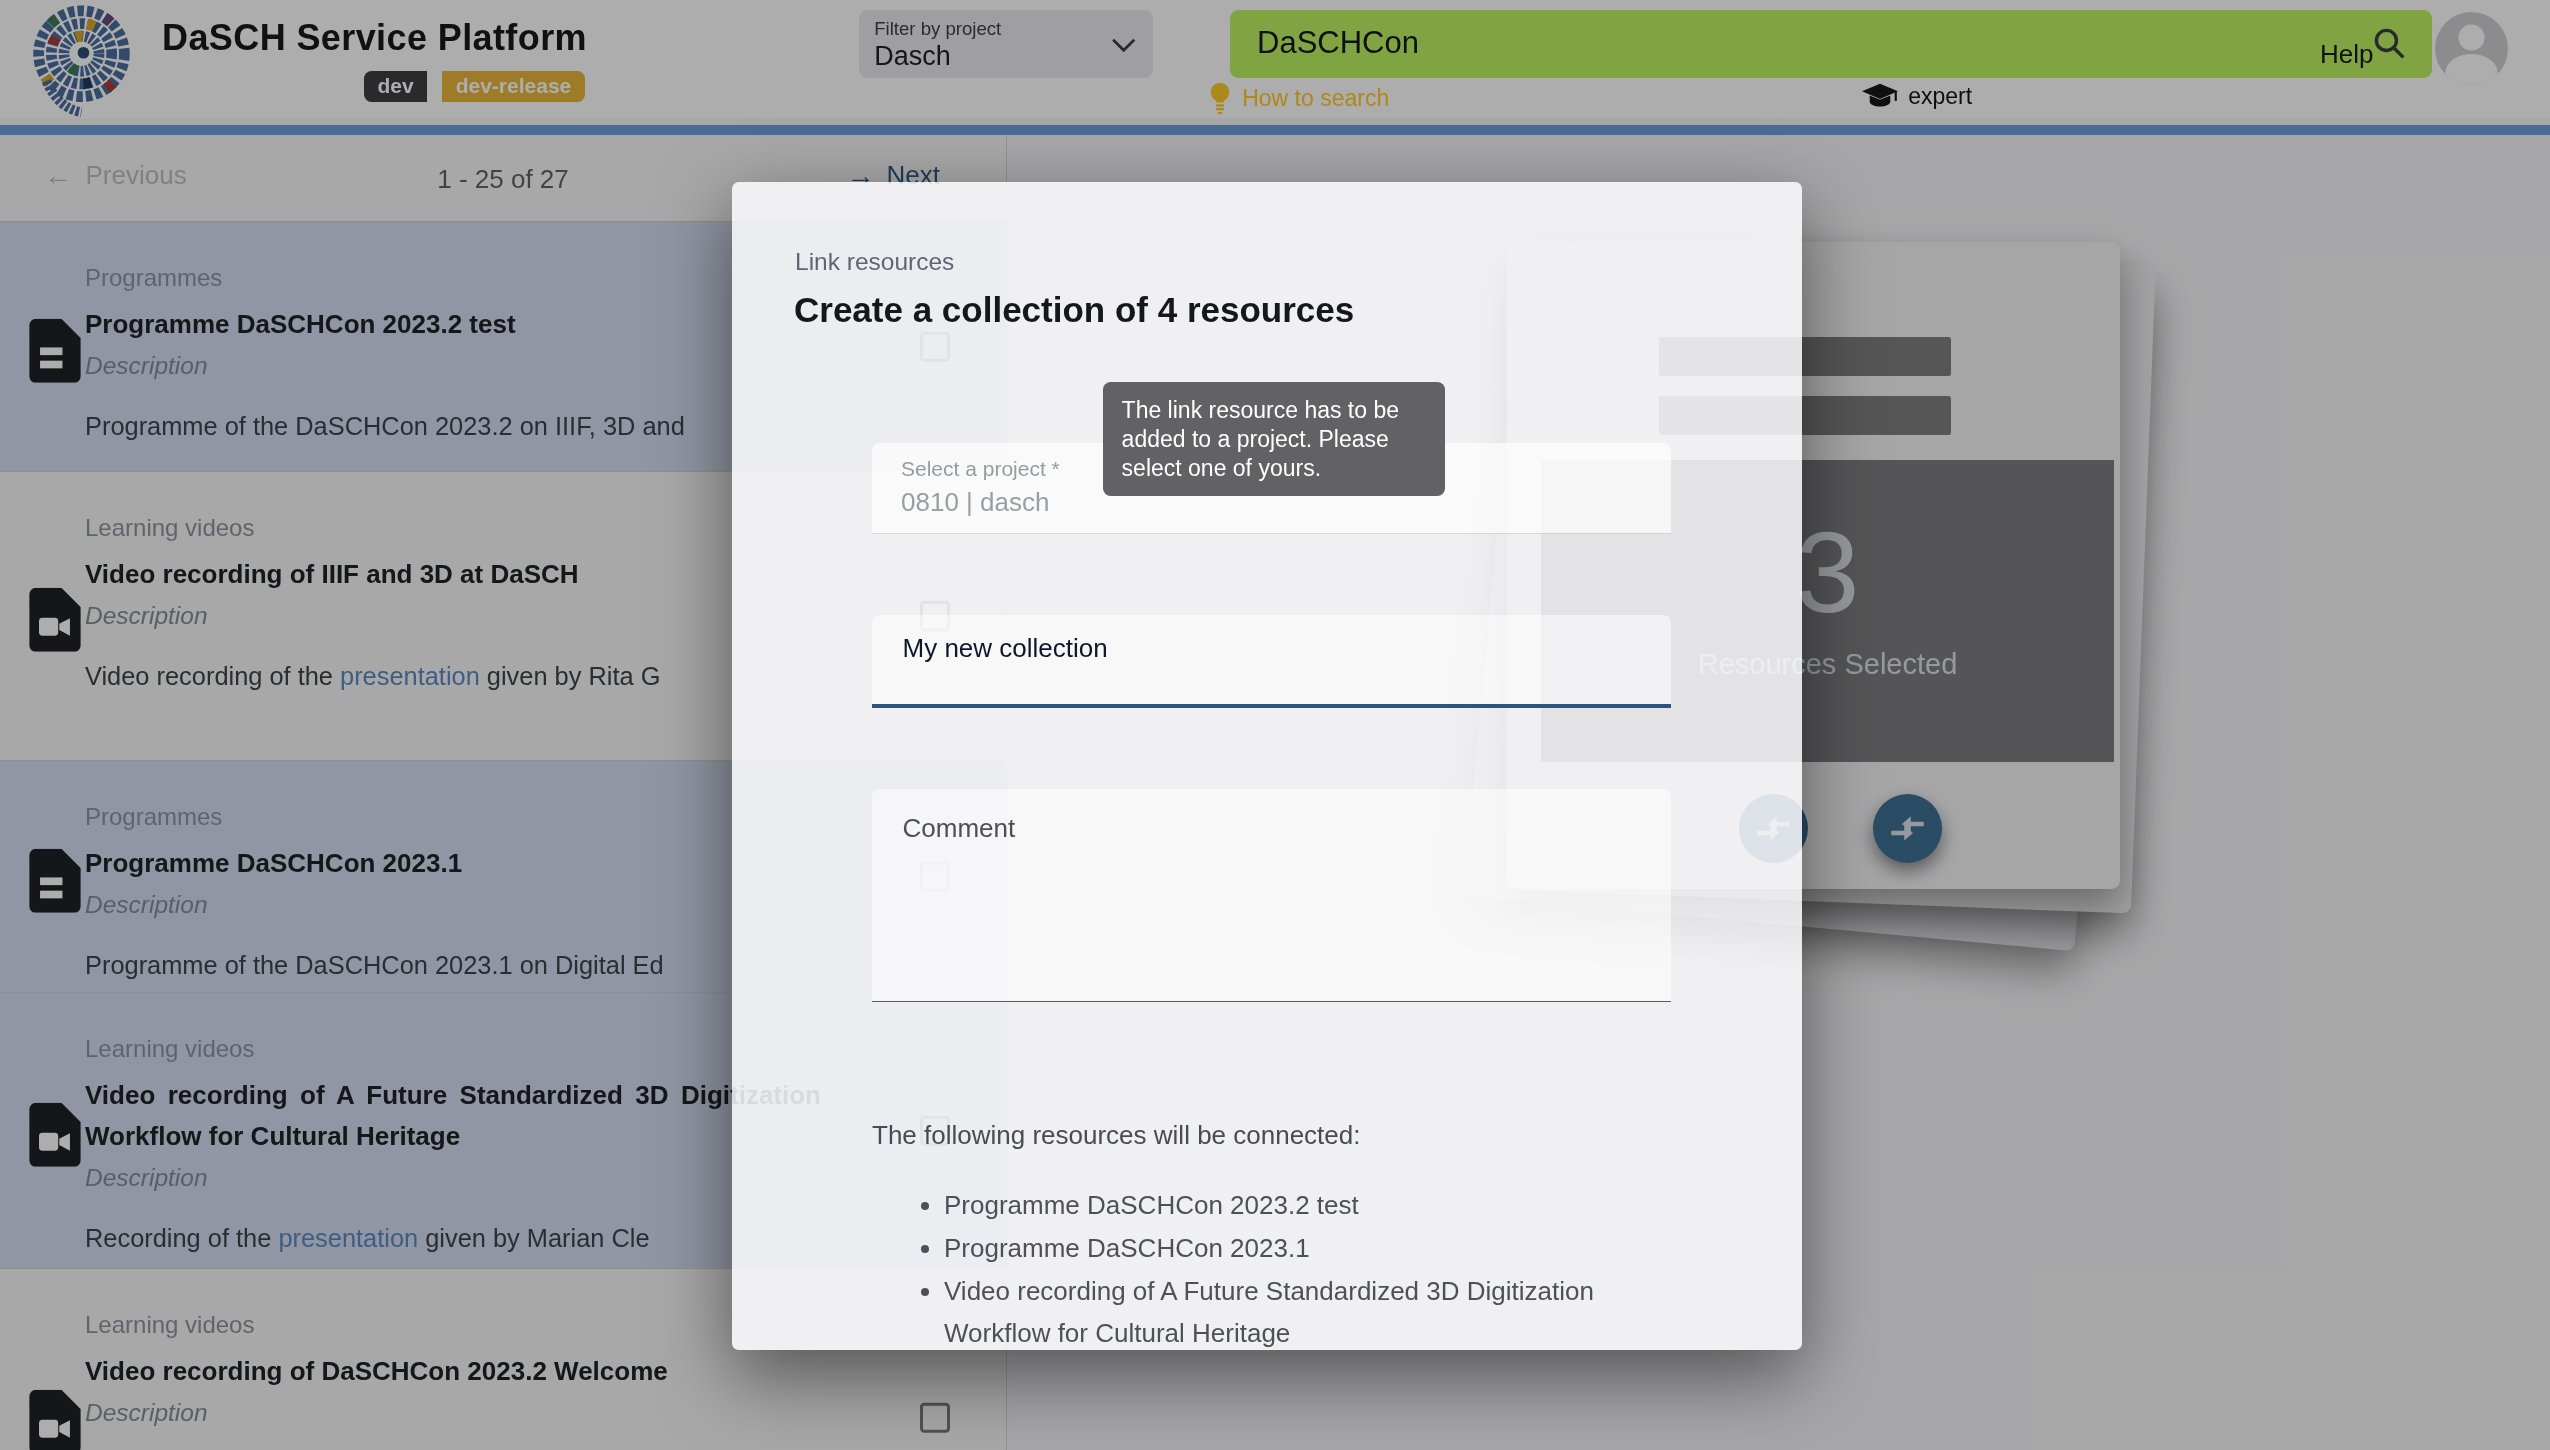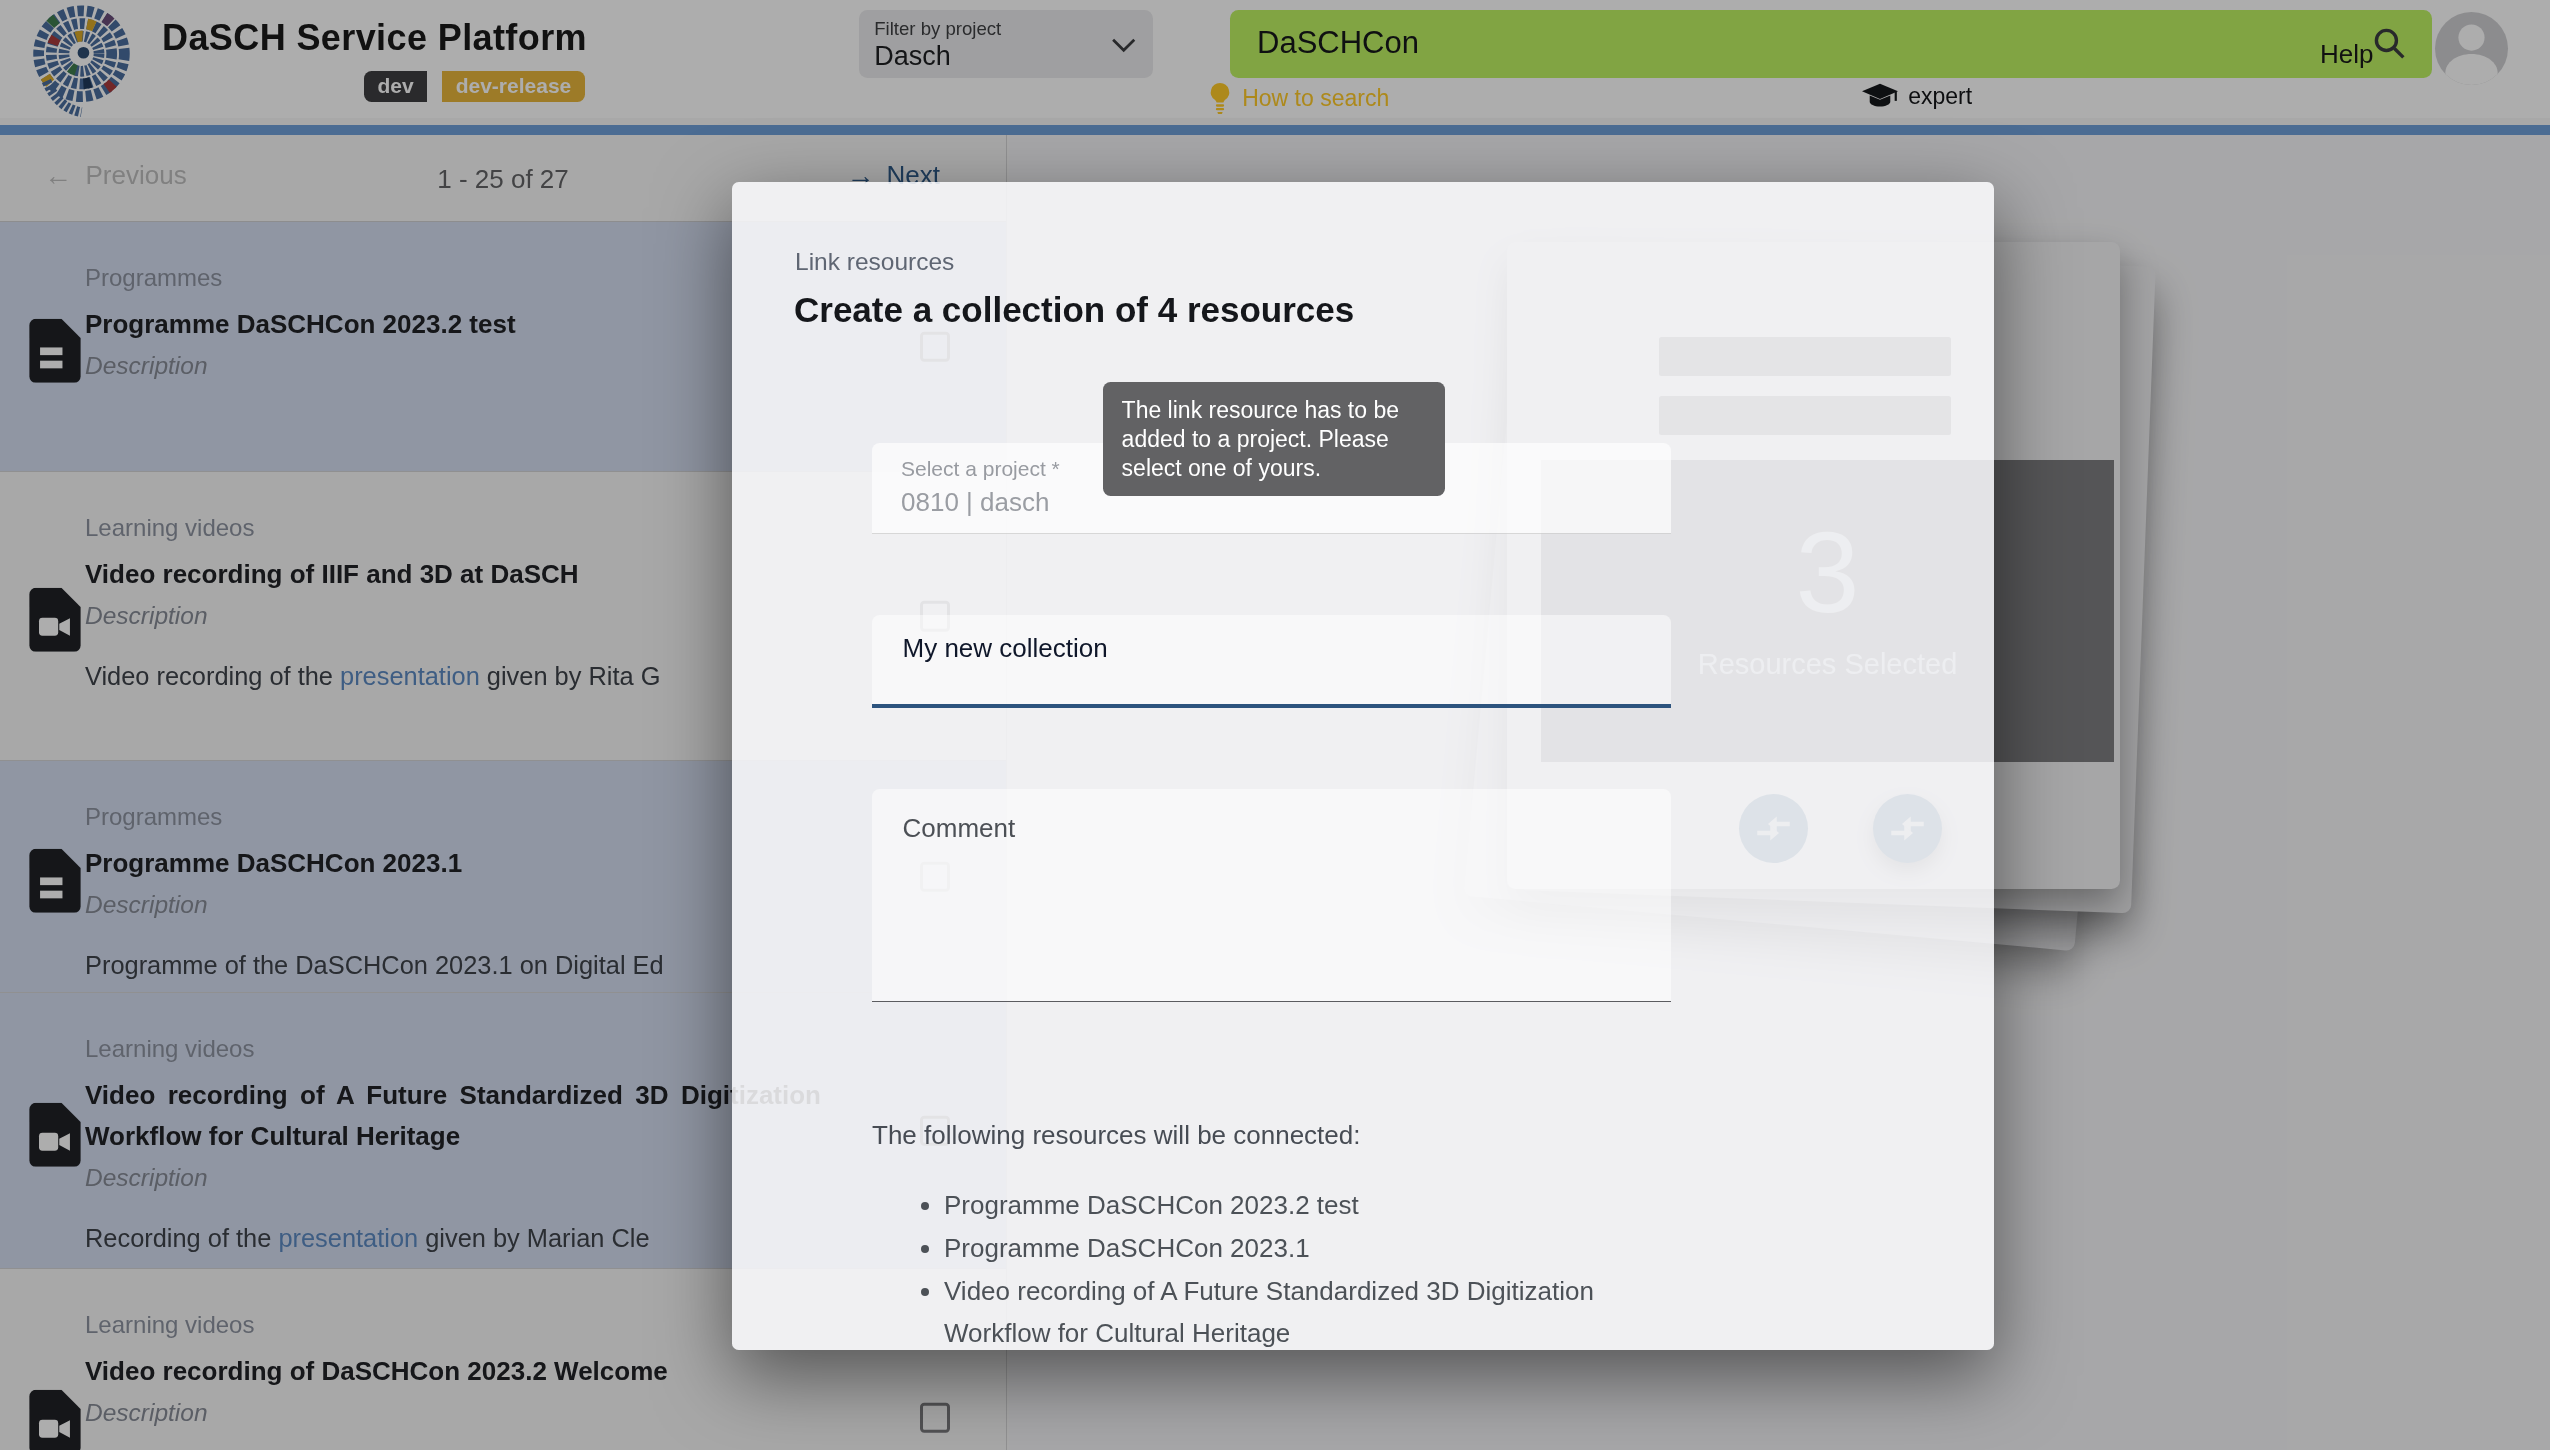--- a/index.html
+++ b/index.html
@@ -61,21 +61,21 @@
   .skel-bar.b1 { top:95px; } .skel-bar.b2 { top:154px; }
   .count-box { position:absolute; left:34px; top:218px; width:573px; height:302px; background:#7e7e80; display:flex; flex-direction:column; align-items:center; justify-content:center; }
   .count-number { font-size:115px; color:#dde4ec; line-height:1; transform:translateY(-13.5px); }
   .count-label { font-size:29px; color:#dde4ec; margin-top:18.6px; transform:translateY(-13.5px); }
   .fab { position:absolute; width:69px; height:69px; border-radius:50%; background:#3f7096; display:flex; align-items:center; justify-content:center; cursor:pointer; }
   .fab.hidden-fab { left:730px; top:659px; }
   .fab.main-fab { left:864px; top:659px; box-shadow:0 8.5px 18.6px rgba(0,0,0,.45); }
 
   
   .backdrop { position:absolute; inset:0; background:rgba(0,0,0,0.32); z-index:40; }
-  .dialog { position:absolute; left:732px; top:182px; width:1262px; height:1168px; background:rgba(253,253,255,0.85); border-radius:6.8px; box-shadow:0 25.4px 76px rgba(0,0,0,.5); overflow:hidden; z-index:50; }
+  .dialog { position:absolute; left:732px; top:182px; width:1070px; height:1168px; background:rgba(253,253,255,0.85); border-radius:6.8px; box-shadow:0 25.4px 76px rgba(0,0,0,.5); overflow:hidden; z-index:50; }
   .dlg-kicker { position:absolute; left:63px; top:66px; font-size:24.5px; color:#5f6673; }
   .dlg-title { position:absolute; left:62px; top:108px; font-size:35px; font-weight:bold; color:#15171b; }
   .tooltip { position:absolute; left:371px; top:200px; width:342px; background:rgba(92,92,94,0.96); border-radius:7.6px; padding:13.5px 18.6px; font-size:23px; line-height:29px; color:#ffffff; z-index:5; }
   .field { position:absolute; left:140px; width:799px; border-radius:7.6px 7.6px 0 0; }
   .field.select { top:261px; height:91px; background:rgba(255,255,255,0.66); border-bottom:1.7px solid rgba(0,0,0,0.14); cursor:pointer; }
   .select-label { position:absolute; left:29px; top:13.5px; font-size:21px; color:#989ba1; }
   .select-value { position:absolute; left:29px; top:44px; font-size:26px; color:#9a9da3; }
   .field.name { top:433px; height:93px; background:rgba(255,255,255,0.5); border-bottom:4.2px solid #2d547e; }
   .name-value { position:absolute; left:30.5px; top:18px; font-size:26px; color:#0f172a; }
   .field.comment { top:607px; height:213px; background:rgba(255,255,255,0.5); border-bottom:1.7px solid #5b5c60; }
@@ -175,20 +175,21 @@
     <div id="results">
         <article class="result-item selected" style="height: 250px;">
           <span class="result-icon"><svg width="52" height="64" viewBox="0 0 24 30">
               <path fill="#1f2125" d="M3 0 h12 l9 9 v18 a3 3 0 0 1 -3 3 H3 a3 3 0 0 1 -3 -3 V3 a3 3 0 0 1 3 -3 z"></path>
               <rect x="5" y="13.4" width="10.5" height="3.6" fill="#ffffff"></rect>
               <rect x="5" y="19.6" width="10.5" height="3.6" fill="#ffffff"></rect>
             </svg></span>
           <div class="result-category">Programmes</div>
           <div class="result-title">Programme DaSCHCon 2023.2 test</div>
           <div class="result-desc">Description</div>
+          <div class="result-body"><span>Programme of the DaSCHCon 2023.2 on IIIF, 3D and</span></div>
           <span class="result-checkbox"></span>
         </article>
         <article class="result-item" style="height: 289px;">
           <span class="result-icon"><svg width="52" height="64" viewBox="0 0 24 30">
               <path fill="#1f2125" d="M3 0 h12 l9 9 v18 a3 3 0 0 1 -3 3 H3 a3 3 0 0 1 -3 -3 V3 a3 3 0 0 1 3 -3 z"></path>
               <rect x="4.5" y="14" width="9" height="8.4" rx="1.6" fill="#ffffff"></rect>
               <path d="M14 16.8l5-2.6v8.2l-5-2.6z" fill="#ffffff"></path>
             </svg></span>
           <div class="result-category">Learning videos</div>
           <div class="result-title">Video recording of IIIF and 3D at DaSCH</div>

